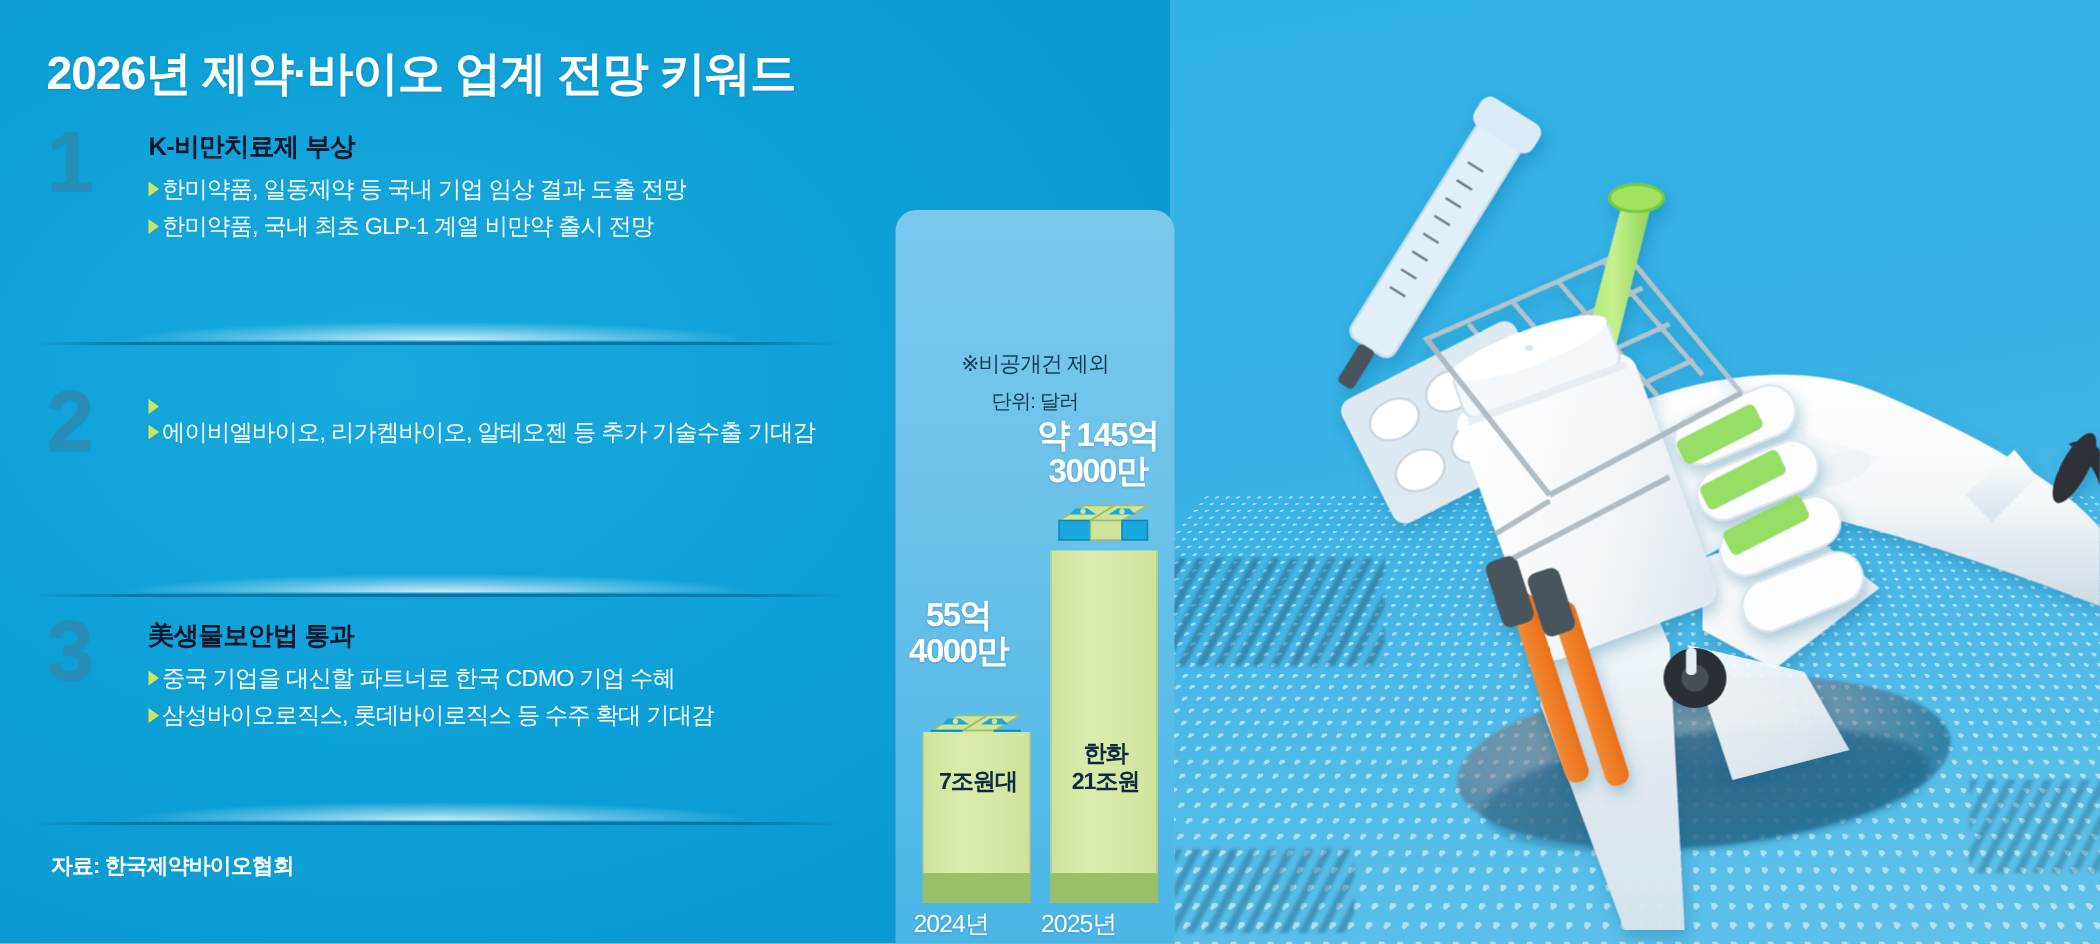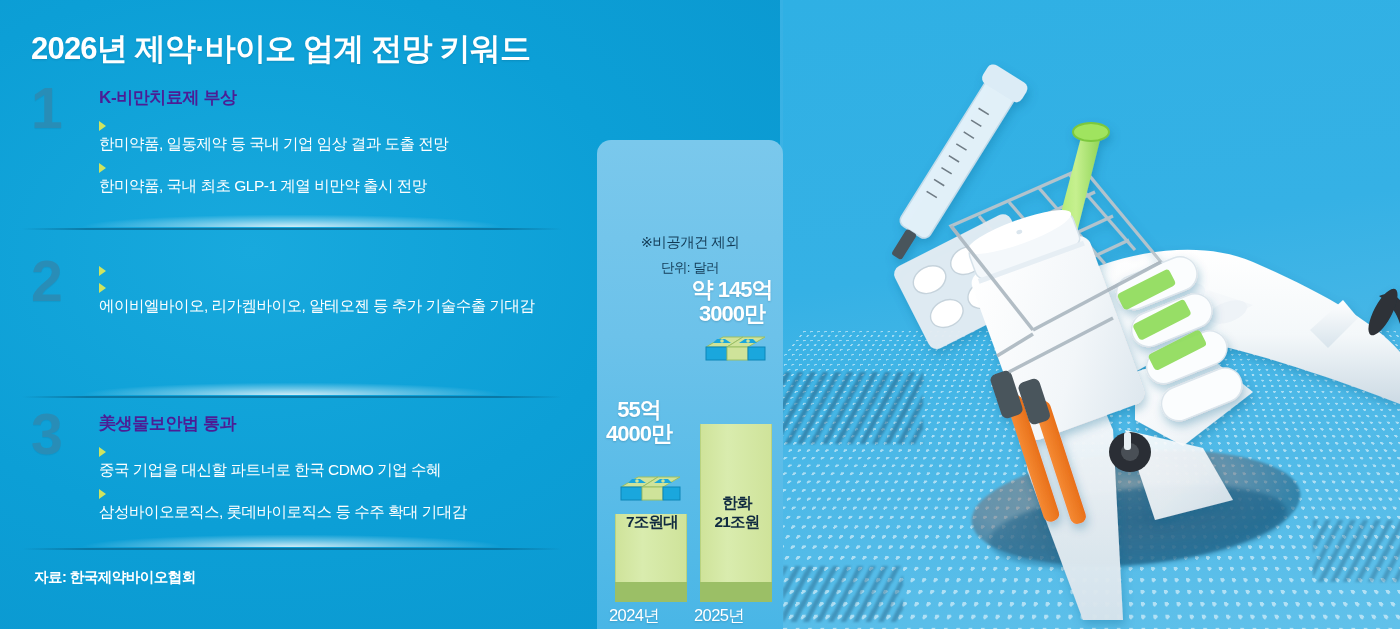--- a/index.html
+++ b/index.html
@@ -42,27 +42,27 @@
   .kw-3{ top:412px; }
 
   .kw-num{
     position:absolute; left:0px; top:-6px;
     font-size:57px; font-weight:bold; line-height:1;
     color:#2b8cb5; opacity:.92;
     text-shadow:0 1px 1px rgba(0,60,90,.10);
   }
   .kw-body{ margin-left:68px; }
   .kw-head{
-    font-size:17px; font-weight:bold; color:#4c1d95;
+    font-size:17px; font-weight:bold; color:#0f172a;
     letter-spacing:-0.4px; margin-bottom:5px; white-space:nowrap;
   }
   .kw-item{
     display:flex; align-items:flex-start; gap:0px;
     font-size:15.5px; color:#ffffff; letter-spacing:-0.5px;
-    line-height:1.62; white-space:nowrap;flex-direction:column;
+    line-height:1.62; white-space:nowrap;
   }
   .bullet-tri{
     flex:0 0 auto; width:0; height:0; margin-top:7px; margin-right:2px;
     border-left:7px solid #cfe45f;
     border-top:5px solid transparent;
     border-bottom:5px solid transparent;
   }
 
   .divider{
     position:absolute; left:22px; width:540px; height:26px;
@@ -124,22 +124,22 @@
 
   .money-icon{ position:absolute; left:3px; width:66px; height:34px; }
   .bar-col.c2024 .money-icon{ bottom:122px; }
   .bar-col.c2025 .money-icon{ bottom:262px; }
 
   .bar-rect{
     position:absolute; left:0; bottom:47px; width:72px;
     background:linear-gradient(90deg,#cfe39a 0%,#d9ecae 38%,#cfe39a 100%);
     border-left:1px solid #b9d27f; border-right:1px solid #b9d27f;
   }
-  .bar-col.c2024 .bar-rect{ height:68px;padding-left:36px; }
-  .bar-col.c2025 .bar-rect{ height:158px; }
+  .bar-col.c2024 .bar-rect{ height:94px;padding-left:36px; }
+  .bar-col.c2025 .bar-rect{ height:215px; }
 
   .bar-inner-label{
     position:absolute; left:0; width:72px; text-align:center;
     font-size:15.5px; font-weight:bold; color:#102a40;
     line-height:1.22; letter-spacing:-0.8px;
   }
   .bar-col.c2024 .bar-inner-label{ bottom:50px; }
   .bar-col.c2025 .bar-inner-label{ bottom:50px; }
 
   .bar-foot{

